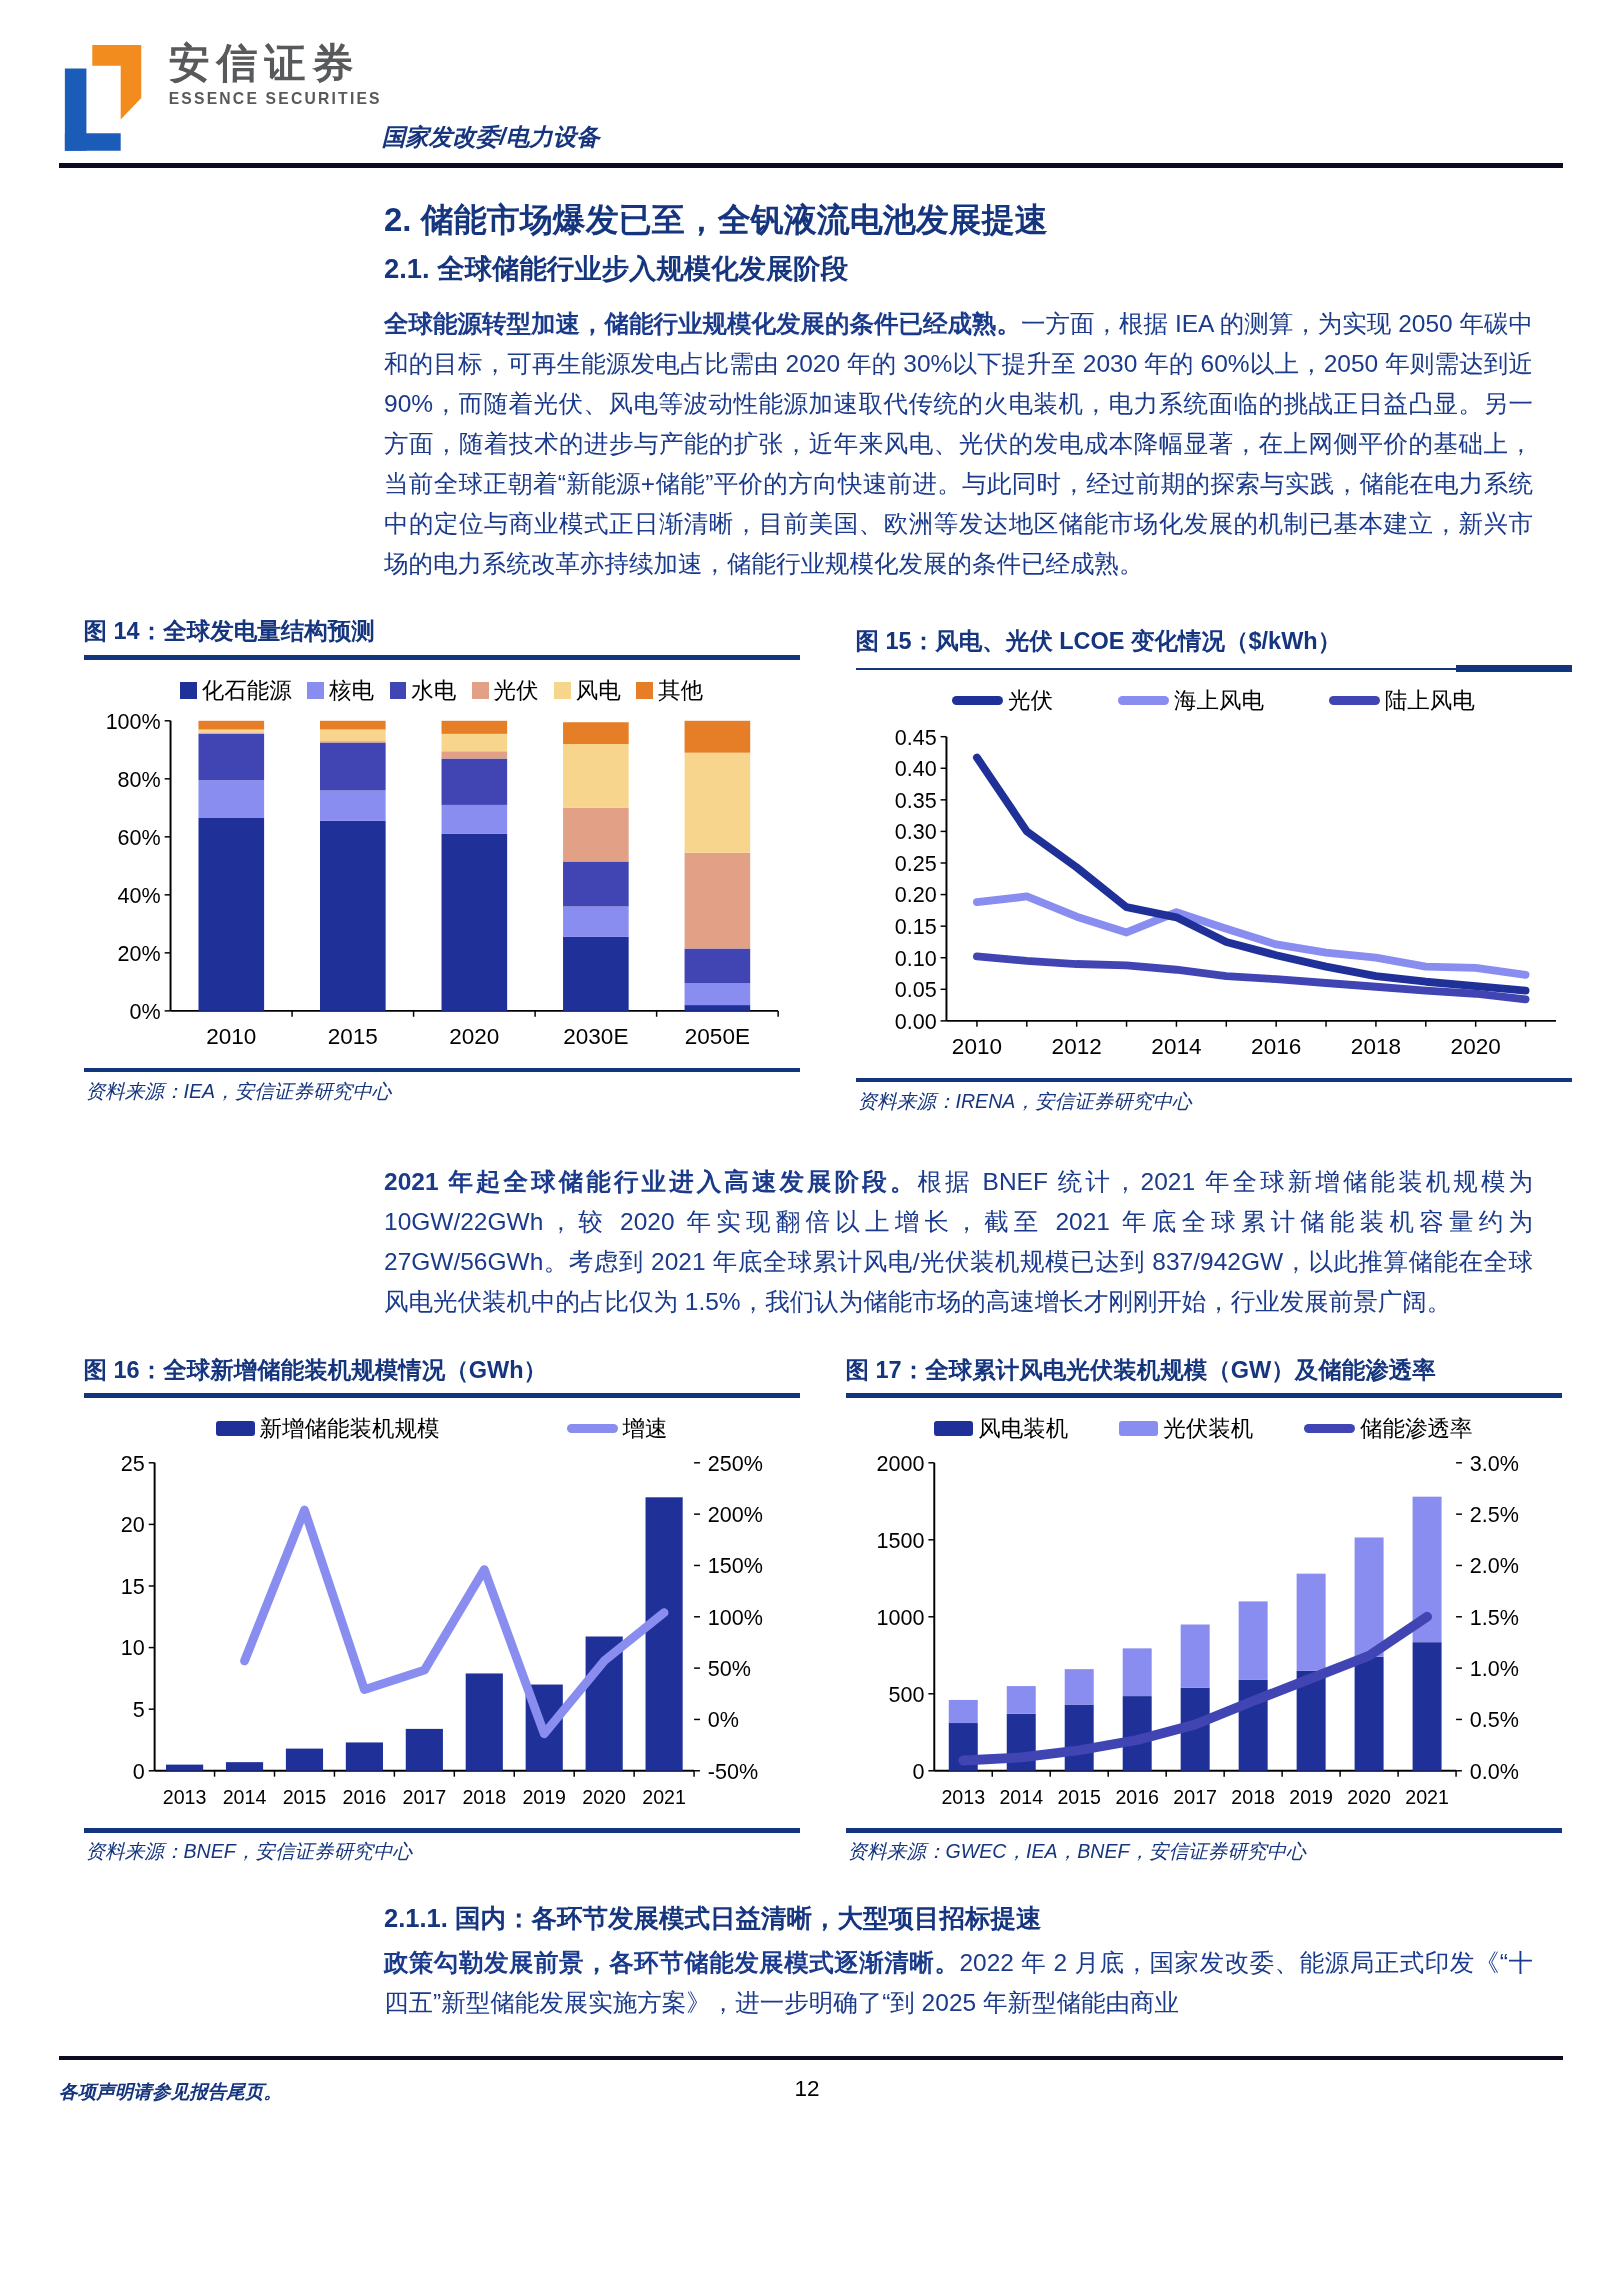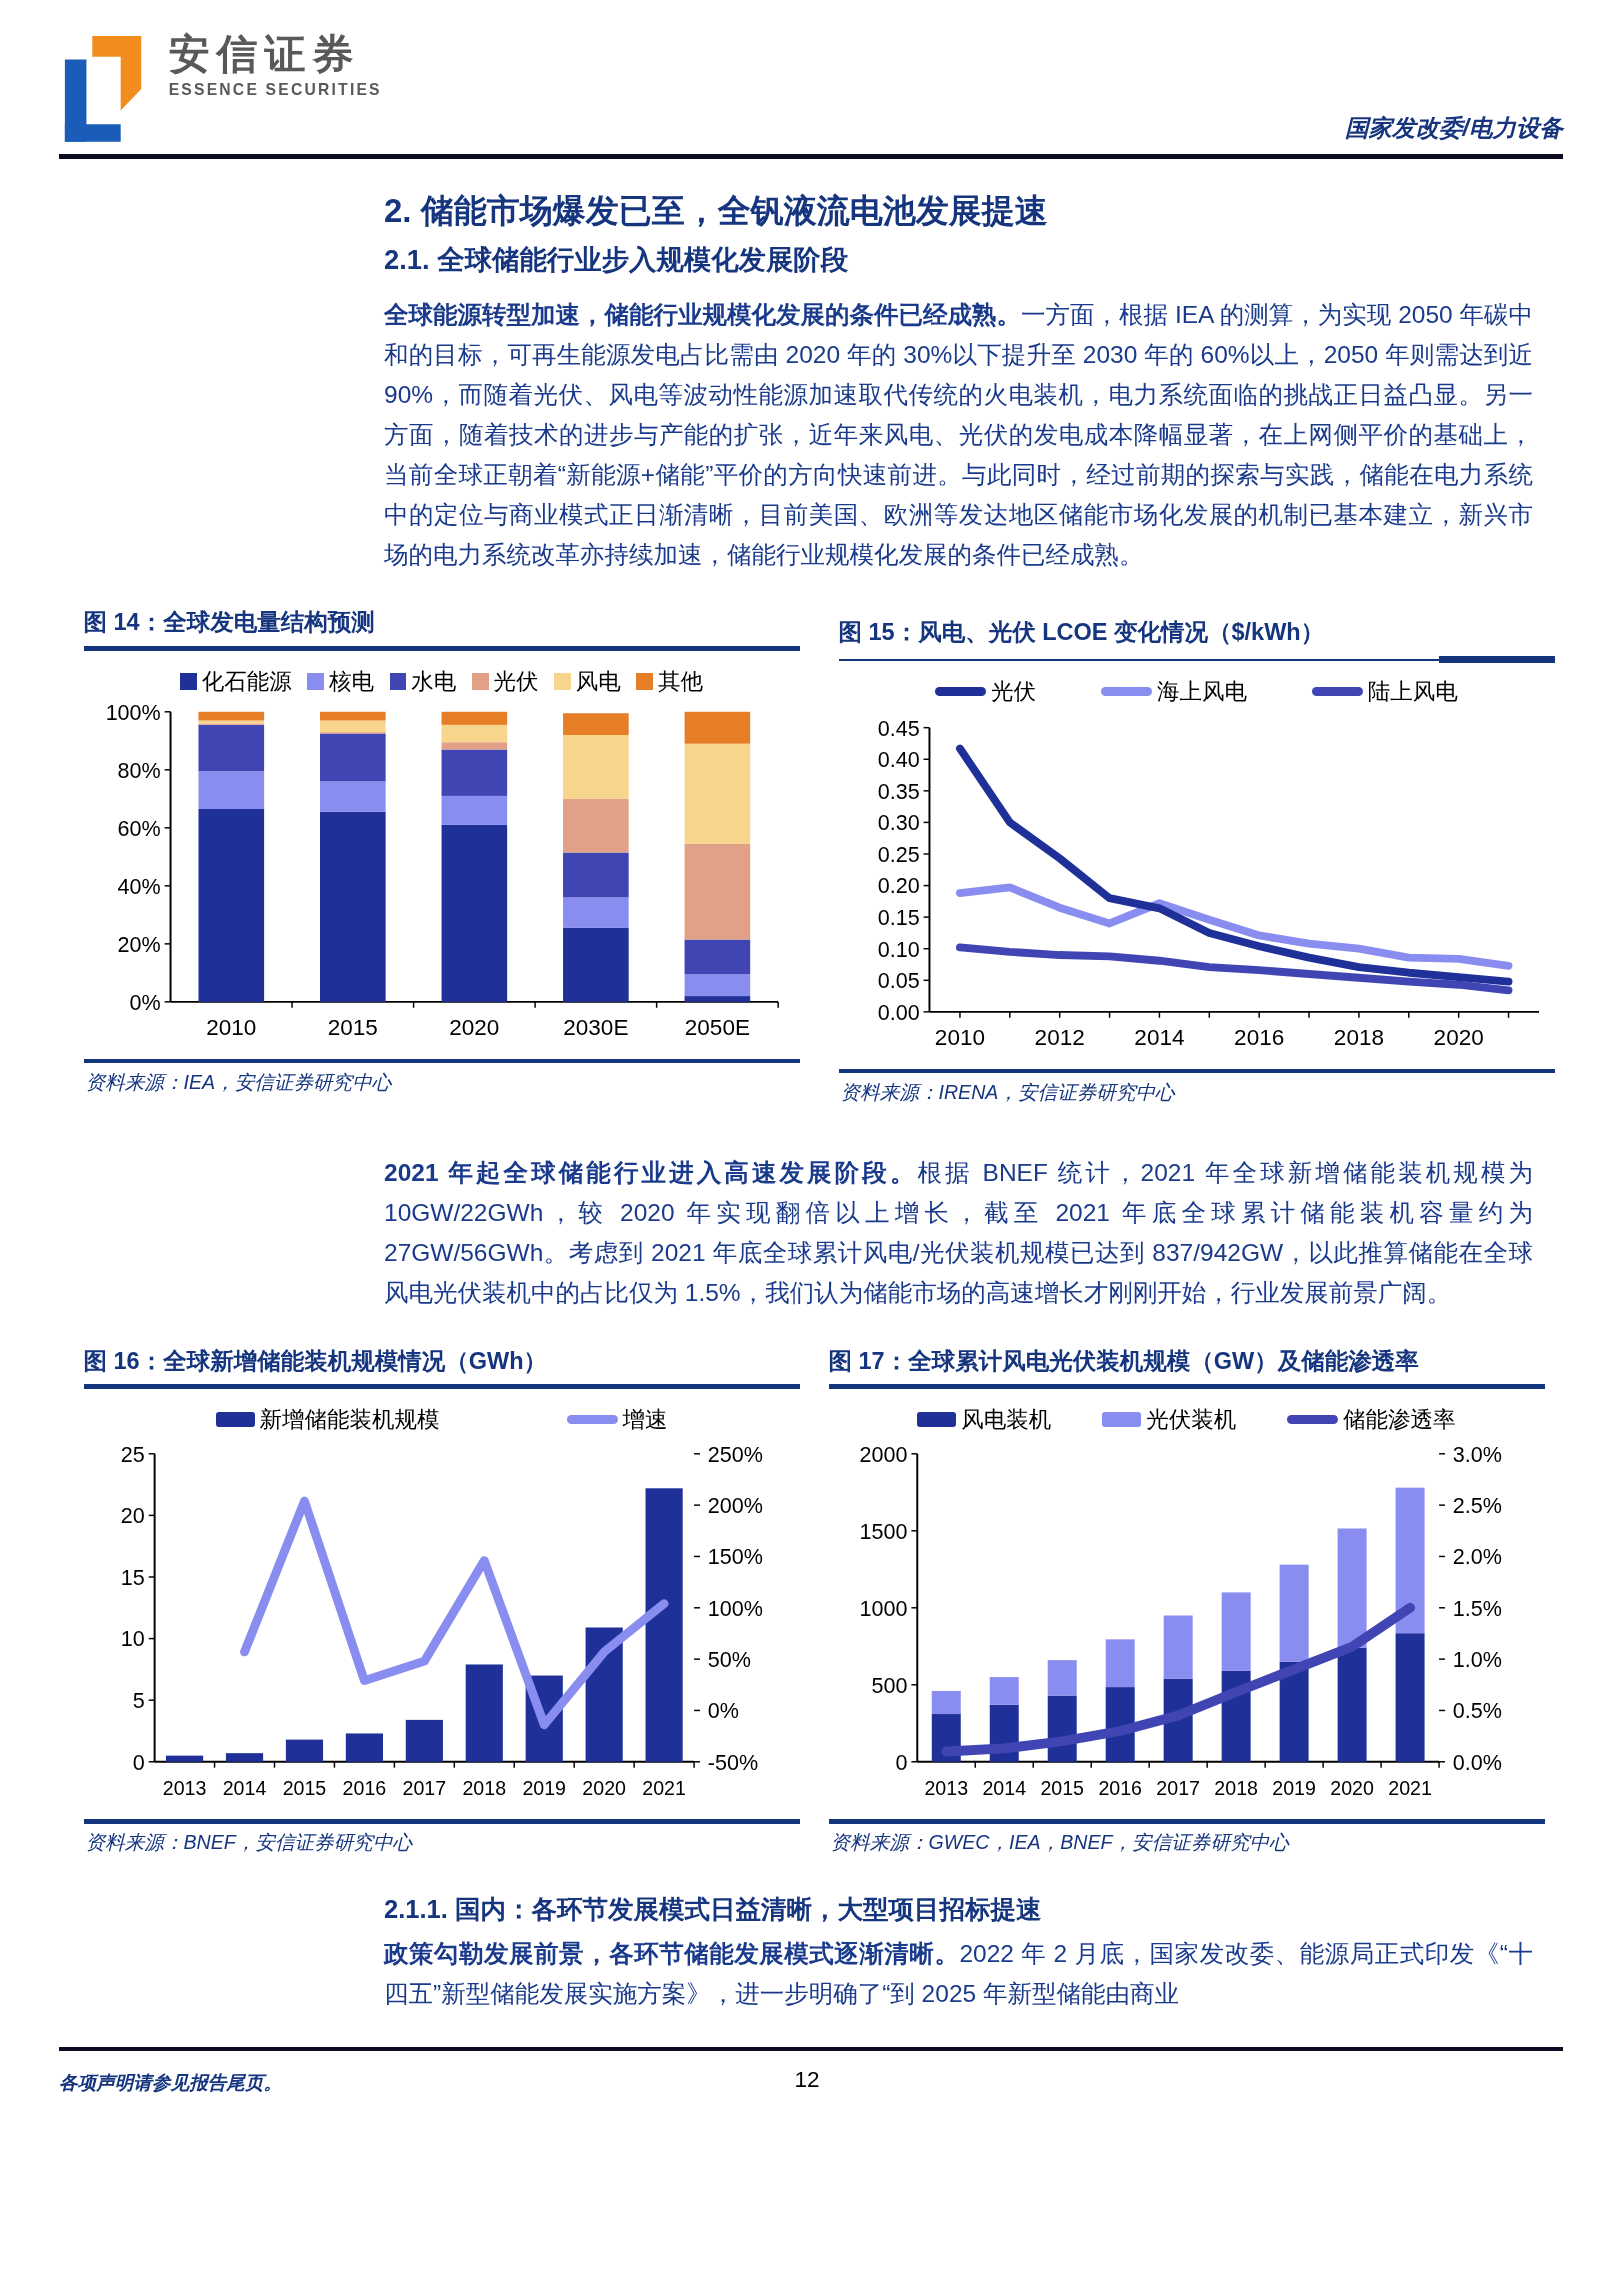--- a/index.html
+++ b/index.html
@@ -1,36 +1,36 @@
 <!DOCTYPE html>
 <html><head>
 <meta charset="utf-8">
 <style>
   html,body{margin:0;padding:0;background:#fff;}
   body{font-family:"Liberation Sans","DejaVu Sans",sans-serif;color:#1A3A8C;}
   .page{width:1622px;min-height:2294px;margin:0 auto;background:#fff;box-sizing:border-box;padding:0 59px;overflow:hidden;}
 
   
-  .hdr{display:flex;justify-content:space-between;align-items:flex-end;padding-top:30px;height:116px;}
+  .hdr{display:flex;align-items:flex-end;padding-top:39px;height:116px;}
   .brand{display:flex;align-items:flex-start;gap:15.7px;}
   .brand-txt .cn{font-size:41px;font-weight:700;color:#58595B;letter-spacing:6.9px;line-height:45px;}
   .brand-txt .en{font-size:15.7px;font-weight:700;color:#58595B;letter-spacing:2.2px;margin-top:3.9px;}
   .hdr-right{font-size:23.5px;font-weight:700;font-style:italic;color:#16357D;padding-bottom:2px;}
   .hdr-rule{height:4.9px;background:#0B0B22;margin-top:7.8px;}
 
   
   .text-col{margin-left:325px;width:1149px;}
   h1{font-size:33px;line-height:45px;font-weight:700;color:#15357E;margin:29px 0 7.8px 0;}
   h2{font-size:27.4px;line-height:39px;font-weight:700;color:#15357E;margin:7.8px 0 15.7px 0;}
   h3{font-size:25.5px;line-height:37px;font-weight:700;color:#15357E;margin:33px 0 5.9px 0;}
   .para{font-size:24.5px;line-height:40px;text-align:justify;color:#1A3A8C;margin:0 0 9.8px 0;}
   .para b{font-weight:700;}
 
   
-  .figs{margin:27.4px 0 7.8px 24.5px;width:1460px;display:flex;gap:29px;}
+  .figs{margin:27.4px 0 7.8px 24.5px;width:1460px;display:flex;gap:46px;}
   .fig{width:716px;}
   .fig-cap{font-size:23.5px;font-weight:700;color:#15357E;padding:3.9px 0 7.8px 0;}
   .cap-rule{height:4.9px;background:#12357E;margin-bottom:5.9px;}
   .cap-rule-thin{height:2px;background:#12357E;position:relative;margin-top:2.9px;margin-bottom:5.9px;}
   .cap-rule-thin::after{content:"";position:absolute;right:0;top:-2.9px;height:6.9px;width:116px;background:#12357E;}
   .chart-legend{display:flex;justify-content:center;align-items:center;margin:13.7px 0 3.9px 0;height:33px;}
   .legend-fig14{gap:15.7px;}
   .legend-fig15{gap:65px;}
   .legend-fig16{gap:127px;}
   .legend-fig17{gap:51px;}

